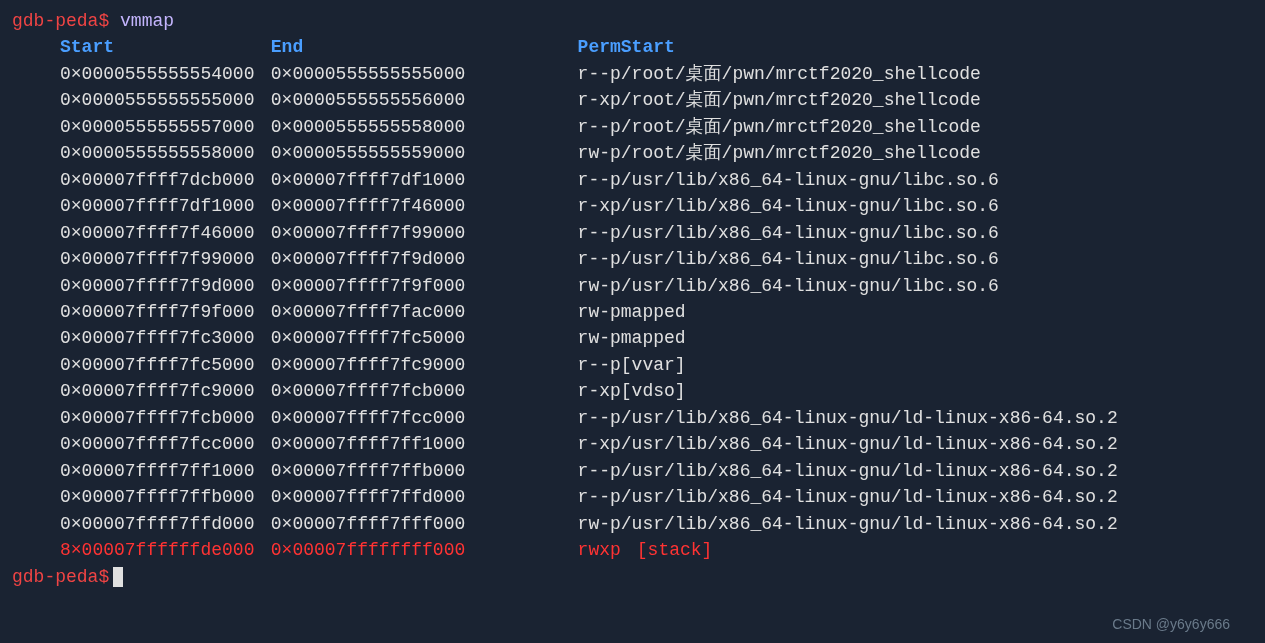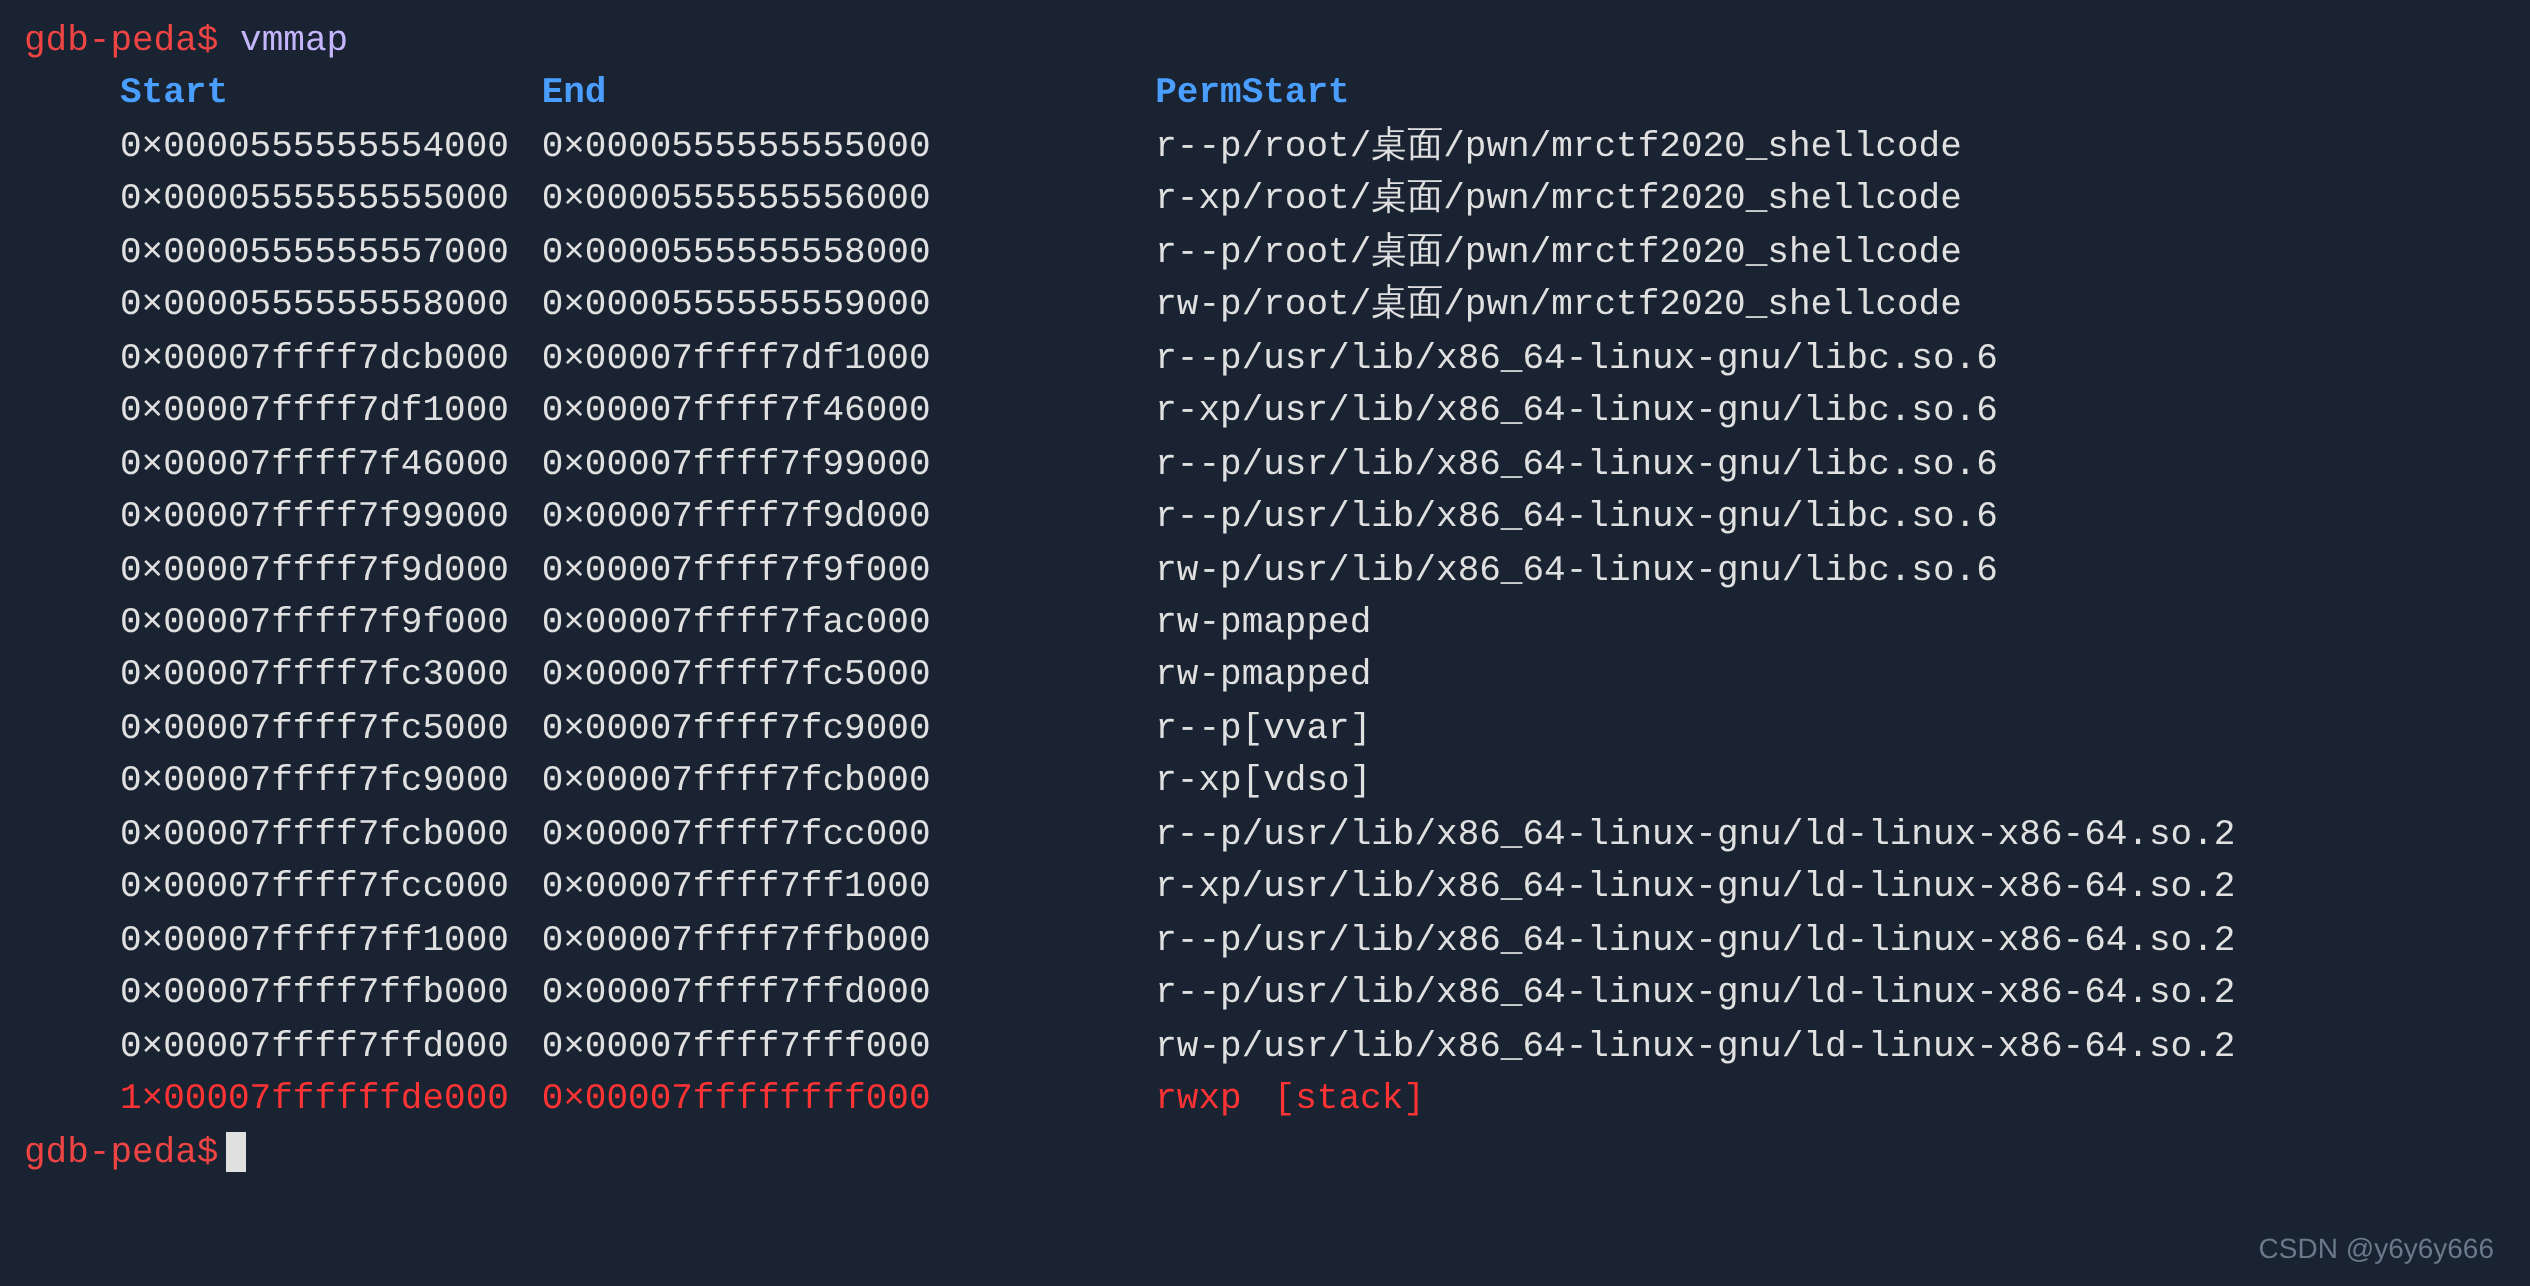--- a/index.html
+++ b/index.html
@@ -49,21 +49,21 @@
       display: inline-block;
       width: 10px;
       height: 20px;
       background: #e0e0e0;
       vertical-align: middle;
       margin-left: 4px;
     }
     .watermark {
       position: absolute;
       bottom: 8px;
-      right: 18px;
+      right: 35px;
       color: #6a7a8a;
       font-size: 14px;
       font-family: sans-serif;
     }
     .start-col { display: inline-block; width: 200px; margin-left: 48px; }
     .end-col { display: inline-block; width: 230px; }
     .perm-col { display: inline-block; width: 120px; text-align: right; }
     .name-col { display: inline-block; }
   </style>
 </head>
@@ -85,18 +85,18 @@
     <div class="row"><span class="start-col">0×00007ffff7f9d000</span> <span class="end-col">0×00007ffff7f9f000</span><span class="perm-col">rw-p</span><span class="name-col">/usr/lib/x86_64-linux-gnu/libc.so.6</span></div>
     <div class="row"><span class="start-col">0×00007ffff7f9f000</span> <span class="end-col">0×00007ffff7fac000</span><span class="perm-col">rw-p</span><span class="name-col">mapped</span></div>
     <div class="row"><span class="start-col">0×00007ffff7fc3000</span> <span class="end-col">0×00007ffff7fc5000</span><span class="perm-col">rw-p</span><span class="name-col">mapped</span></div>
     <div class="row"><span class="start-col">0×00007ffff7fc5000</span> <span class="end-col">0×00007ffff7fc9000</span><span class="perm-col">r--p</span><span class="name-col">[vvar]</span></div>
     <div class="row"><span class="start-col">0×00007ffff7fc9000</span> <span class="end-col">0×00007ffff7fcb000</span><span class="perm-col">r-xp</span><span class="name-col">[vdso]</span></div>
     <div class="row"><span class="start-col">0×00007ffff7fcb000</span> <span class="end-col">0×00007ffff7fcc000</span><span class="perm-col">r--p</span><span class="name-col">/usr/lib/x86_64-linux-gnu/ld-linux-x86-64.so.2</span></div>
     <div class="row"><span class="start-col">0×00007ffff7fcc000</span> <span class="end-col">0×00007ffff7ff1000</span><span class="perm-col">r-xp</span><span class="name-col">/usr/lib/x86_64-linux-gnu/ld-linux-x86-64.so.2</span></div>
     <div class="row"><span class="start-col">0×00007ffff7ff1000</span> <span class="end-col">0×00007ffff7ffb000</span><span class="perm-col">r--p</span><span class="name-col">/usr/lib/x86_64-linux-gnu/ld-linux-x86-64.so.2</span></div>
     <div class="row"><span class="start-col">0×00007ffff7ffb000</span> <span class="end-col">0×00007ffff7ffd000</span><span class="perm-col">r--p</span><span class="name-col">/usr/lib/x86_64-linux-gnu/ld-linux-x86-64.so.2</span></div>
     <div class="row"><span class="start-col">0×00007ffff7ffd000</span> <span class="end-col">0×00007ffff7fff000</span><span class="perm-col">rw-p</span><span class="name-col">/usr/lib/x86_64-linux-gnu/ld-linux-x86-64.so.2</span></div>
-    <div class="row-red"><span class="start-col">1×00007ffffffde000</span> <span class="end-col">0×00007ffffffff000</span><span class="perm-col">rwxp</span><span class="name-col">[stack]</span></div>
+    <div class="row-red"><span class="start-col">8×00007ffffffde000</span> <span class="end-col">0×00007ffffffff000</span><span class="perm-col">rwxp</span><span class="name-col">[stack]</span></div>
   </div>
 
 <div class="prompt-line"><span class="prompt-red">gdb-peda</span><span class="prompt-red">$</span><span class="cursor"></span></div>
 
 <div class="watermark">CSDN @y6y6y666</div>
 
 </body></html>

